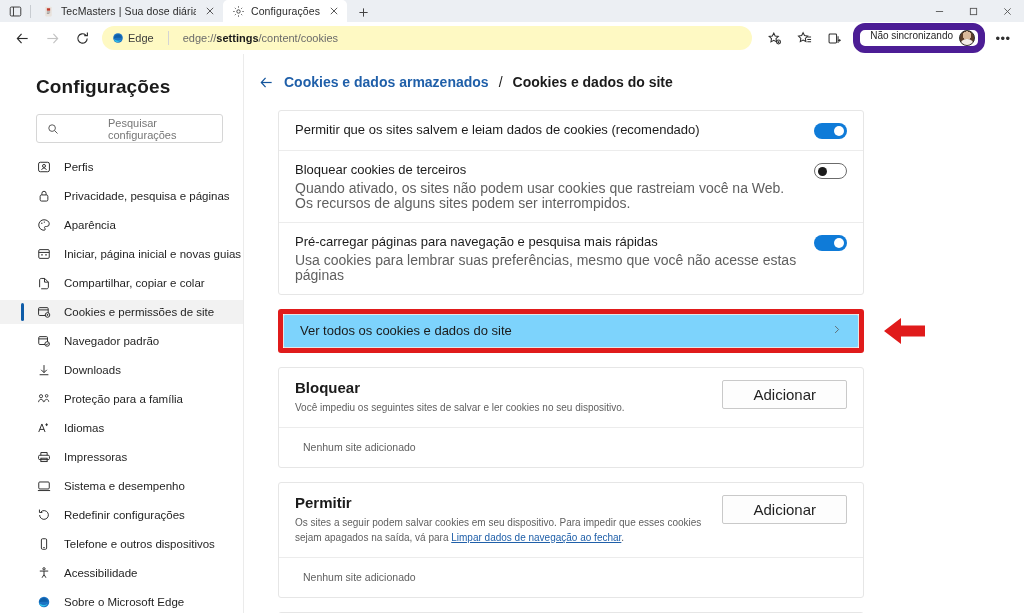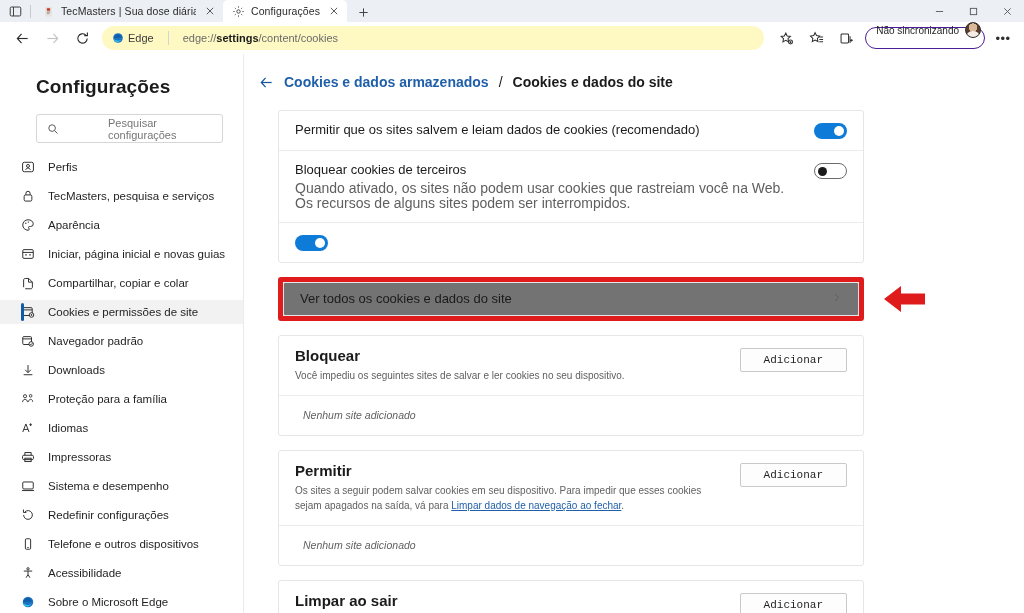--- a/index.html
+++ b/index.html
@@ -109,23 +109,23 @@
 
   .tool-icon {
     width: 28px; height: 26px;
     display:flex; align-items:center; justify-content:center;
     border-radius: 4px; color:#2f2f2f;
   }
   .tool-icon svg { width: 15px; height: 15px; }
 
   .profile-pill {
     height: 22px;
-    border: 1px solid #4c1d95;
+    border: 7px solid #4c1d95;
     border-radius: 12px;
-    display:flex; align-items:center;
+    display:flex; 
     gap:6px;
     padding: 0 3px 16px 10px;
     font-size: 10px;
     color:#1f1f1f;
     margin: 0 3px;
     white-space: nowrap;
   }
   .profile-avatar {
     width: 16px; height: 16px; border-radius: 50%;
     background: radial-gradient(circle at 50% 32%, #d9b99a 0 34%, #5a3d28 36% 100%);
@@ -171,21 +171,21 @@
     background:#fff;
   }
   .search-box svg { width: 12px; height: 12px; color:#555; flex:0 0 12px; }
   .search-ph { font-size: 11px; color: #767676; padding-left: 40px; }
 
   .nav-list { margin-top: 12px; }
   .nav-item {
     height: 24px;
     display: flex; align-items: center;
     gap: 13px;
-    padding-left: 20px;
+    padding-left: 36px;
     font-size: 11.5px;
     color: #1f1f1f;
     position: relative;
     margin-bottom: 5px;
   }
   .nav-item .ico { width:15px; height:15px; flex:0 0 15px; display:flex; align-items:center; justify-content:center; color:#2b2b2b; }
   .nav-item .ico svg { width:14px; height:14px; }
   .nav-item.selected { background: #f2f2f2; }
   .nav-item.selected::before {
     content:''; position:absolute; left: 21px; top: 3px;
@@ -251,21 +251,21 @@
   }
 
   
   .highlight-wrap { position: relative; margin-bottom: 14px; }
   .highlight-box {
     border: 5px solid #e01b1b;
     border-radius: 3px;
     padding: 0;
   }
   .chev-row {
-    background:#737373;
+    background:#7dd3fc;
     border: 1px solid #e6e6e6;
     border-radius: 2px;
     display:flex; align-items:center;
     padding: 4px 16px;
     height: 34px;
   }
   .chev-row .row-title { flex: 1 1 auto; }
   .chev { color:#5a5a5a; font-size: 12px; }
 
   .red-arrow {
@@ -283,31 +283,30 @@
     border-bottom: 1px solid #ececec;
   }
   .sec-title { font-size: 15px; color:#1b1b1b; font-weight: 600; }
   .sec-desc { font-size: 10px; color:#5f5f5f; line-height: 15px; margin-top: 4px; }
   .sec-desc a { color:#1f5fa9; text-decoration: underline; }
   .btn-add {
     flex: 0 0 auto;
     border: 1px solid #c9c9c9;
     background: #fdfdfd;
     border-radius: 2px;
-    font-size: 11px;
+    font-size: 15px;
     color: #1f1f1f;
-    padding: 5px 23px;
-    font-family: Liberation Mono, monospace;
+    padding: 5px 30px;
+    font-family: Liberation Sans, sans-serif;
     margin-top: 1px;
   }
   .sec-empty {
     padding: 13px 16px 14px 24px;
     font-size: 10.5px;
     color: #5f5f5f;
-    font-style: italic;
   }
 </style>
 </head>
 <body>
 
 <div class="browser">
 
   <div class="tabstrip">
     <div class="tab-sidebar-btn" title="Ações de guia">
       <svg viewBox="0 0 16 16" fill="none" stroke="currentColor" stroke-width="1.2">
@@ -466,21 +465,21 @@
           <span class="nav-label">Perfis</span>
         </div>
 
         <div class="nav-item">
           <span class="ico">
             <svg viewBox="0 0 16 16" fill="none" stroke="currentColor" stroke-width="1.1">
                 <rect x="3.6" y="6.8" width="8.8" height="7" rx="1.6"></rect>
                 <path d="M5.6 6.8V5a2.4 2.4 0 1 1 4.8 0v1.8"></path>
               </svg>
           </span>
-          <span class="nav-label">TecMasters, pesquisa e serviços</span>
+          <span class="nav-label">Privacidade, pesquisa e páginas</span>
         </div>
 
         <div class="nav-item">
           <span class="ico">
             <svg viewBox="0 0 16 16" fill="none" stroke="currentColor" stroke-width="1.1">
                 <path d="M8 2a6 6 0 1 0 0 12c1 0 1.4-.6 1.4-1.2 0-1.2-.9-1.2-.9-2 0-.7.6-1.1 1.4-1.1h1.1A3 3 0 0 0 14 6.7C14 4 11.3 2 8 2z"></path>
                 <circle cx="5.5" cy="6" r=".8" fill="currentColor" stroke="none"></circle>
                 <circle cx="8.4" cy="4.7" r=".8" fill="currentColor" stroke="none"></circle>
               </svg>
           </span>
@@ -658,20 +657,24 @@
 
           <div class="row">
             <div class="row-texts">
               <div class="row-title">Bloquear cookies de terceiros</div>
               <div class="row-desc">Quando ativado, os sites não podem usar cookies que rastreiam você na Web. Os recursos de alguns sites podem ser interrompidos.</div>
             </div>
             <div class="toggle off"></div>
           </div>
 
           <div class="row">
+            <div class="row-texts">
+              <div class="row-title">Pré-carregar páginas para navegação e pesquisa mais rápidas</div>
+              <div class="row-desc">Usa cookies para lembrar suas preferências, mesmo que você não acesse estas páginas</div>
+            </div>
             <div class="toggle on"></div>
           </div>
 
         </div>
 
         <div class="highlight-wrap">
           <div class="highlight-box">
             <div class="chev-row">
               <span class="row-title">Ver todos os cookies e dados do site</span>
               <span class="chev">

